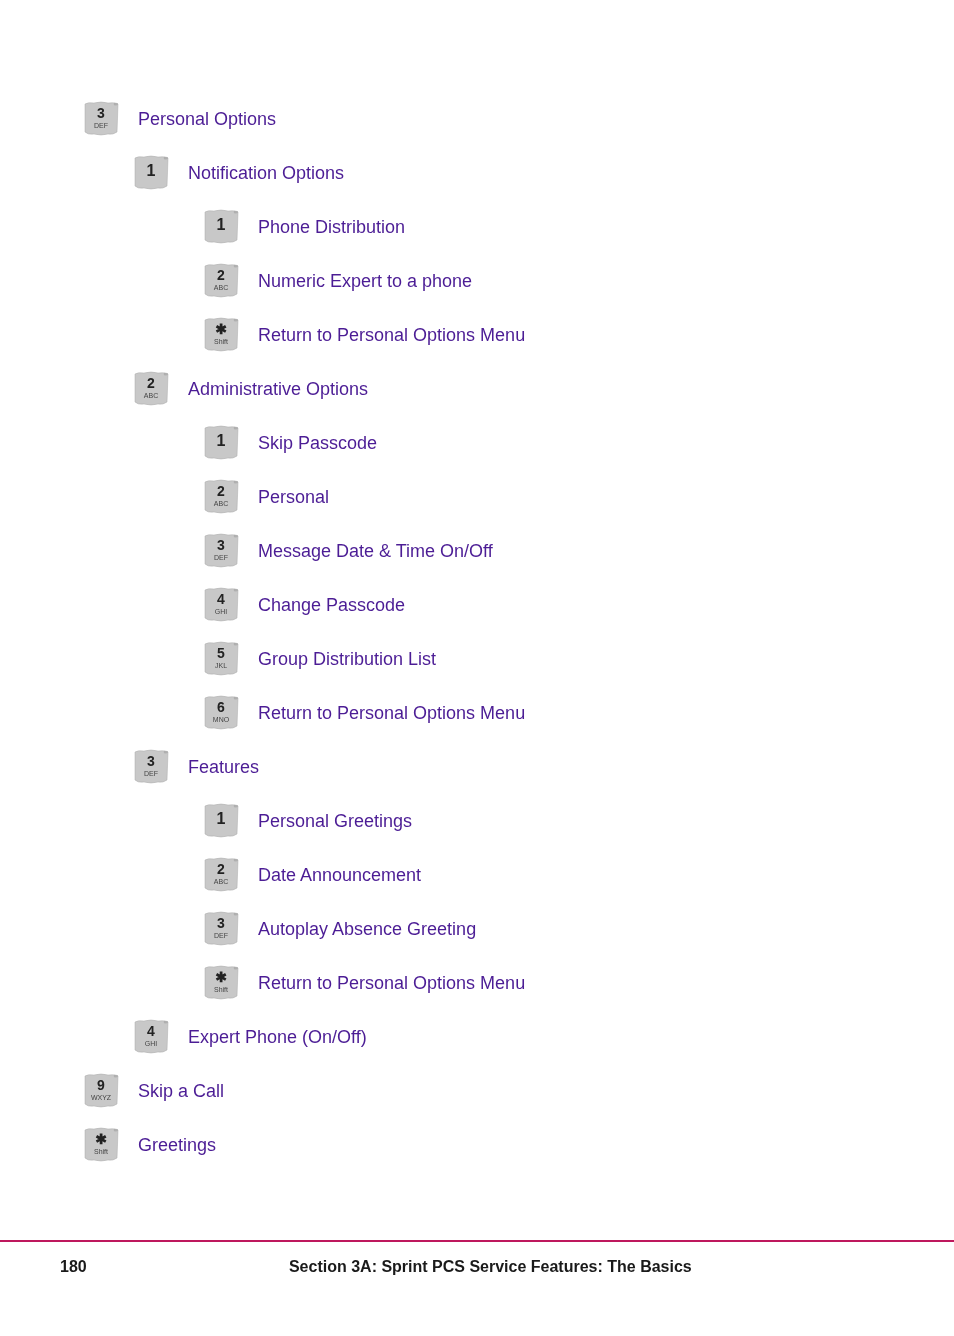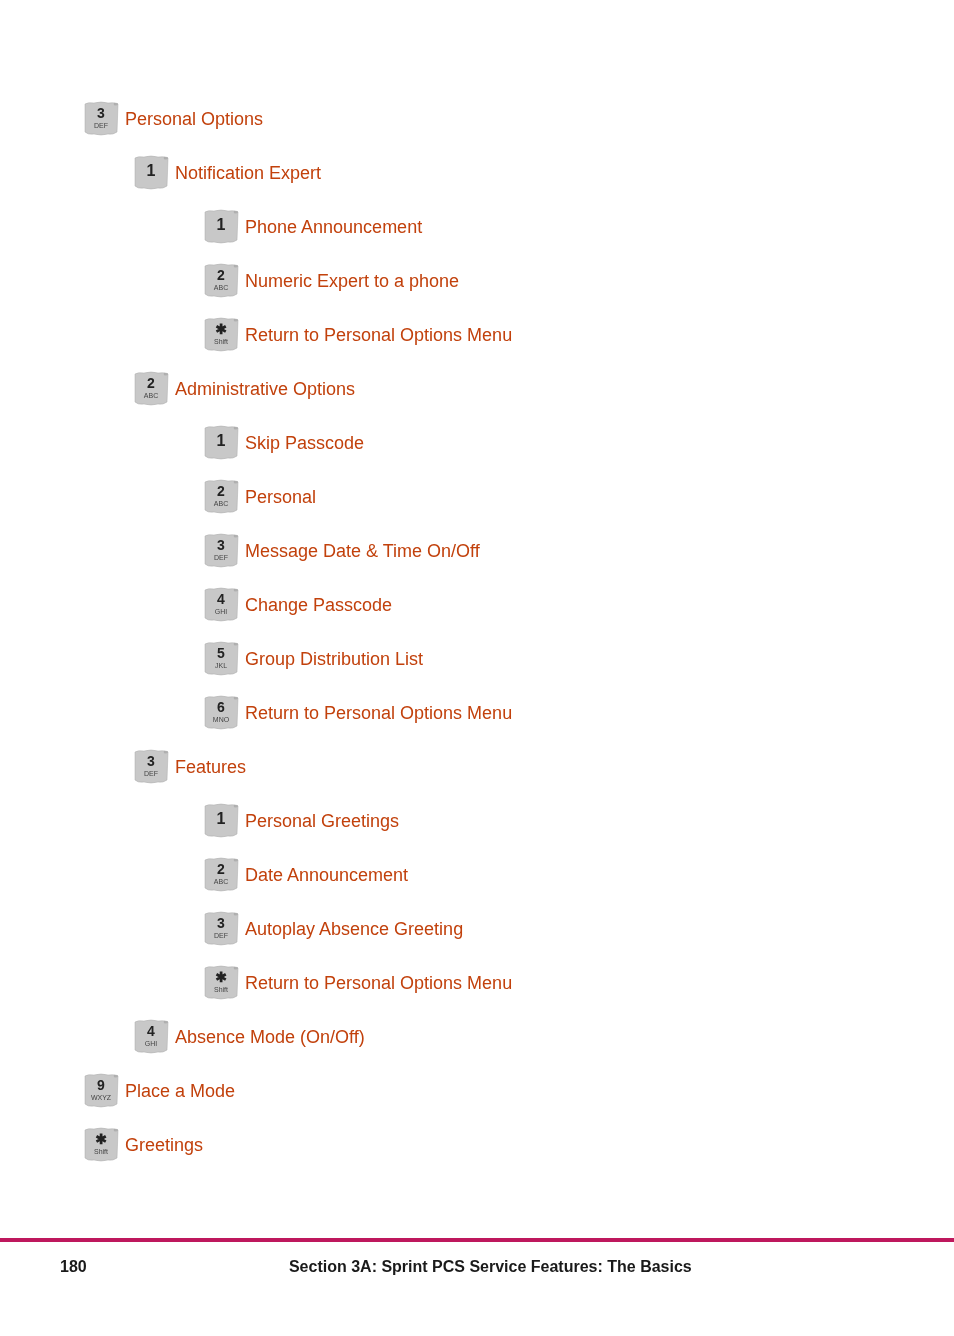--- a/index.html
+++ b/index.html
@@ -20,22 +20,22 @@
     }
 
     .menu-item {
       display: flex;
       align-items: center;
       margin-bottom: 10px;
     }
 
     .menu-item-text {
       font-size: 18px;
-      color: #c2410c;
-      margin-left: 3px;
+      color: #4c1d95;
+      margin-left: 16px;
       font-family: 'Arial', sans-serif;
     }
 
     
     .level-0 { margin-left: 0; }
     .level-1 { margin-left: 50px; }
     .level-2 { margin-left: 120px; }
 
     
     .key-icon {
@@ -47,21 +47,21 @@
     }
 
     .page-footer {
       position: absolute;
       bottom: 60px;
       left: 0;
       right: 0;
       display: flex;
       align-items: flex-end;
       padding: 0 60px;
-      border-top: 4px solid #be185d;
+      border-top: 2px solid #be185d;
       padding-top: 16px;
     }
 
     .footer-page-num {
       font-size: 16px;
       font-weight: bold;
       color: #1a1a1a;
     }
 
     .footer-section-title {
@@ -94,32 +94,32 @@
       </div>
       <div class="spacer-row"></div>
       <div class="menu-item level-1">
         <span class="key-icon">
           <svg width="42" height="38" viewBox="0 0 42 38">
             <path d="M5,4 Q8,2 14,3 Q21,1 28,3 Q34,2 38,4 L37,32 Q33,35 28,34 Q21,36 14,34 Q8,35 5,32 Z" fill="#c8c8c8" stroke="#aaa" stroke-width="0.5"></path>
             <path d="M34,3 Q38,3 38,4 Q37,6 34,5 Z" fill="#b0b0b0" stroke="#aaa" stroke-width="0.3"></path>
             <text x="21" y="22" text-anchor="middle" font-size="16" font-weight="bold" fill="#222" font-family="Arial, sans-serif">1</text>
           </svg>
         </span>
-        <span class="menu-item-text">Notification Expert</span>
+        <span class="menu-item-text">Notification Options</span>
       </div>
       <div class="spacer-row"></div>
       <div class="menu-item level-2">
         <span class="key-icon">
           <svg width="42" height="38" viewBox="0 0 42 38">
             <path d="M5,4 Q8,2 14,3 Q21,1 28,3 Q34,2 38,4 L37,32 Q33,35 28,34 Q21,36 14,34 Q8,35 5,32 Z" fill="#c8c8c8" stroke="#aaa" stroke-width="0.5"></path>
             <path d="M34,3 Q38,3 38,4 Q37,6 34,5 Z" fill="#b0b0b0" stroke="#aaa" stroke-width="0.3"></path>
             <text x="21" y="22" text-anchor="middle" font-size="16" font-weight="bold" fill="#222" font-family="Arial, sans-serif">1</text>
           </svg>
         </span>
-        <span class="menu-item-text">Phone Announcement</span>
+        <span class="menu-item-text">Phone Distribution</span>
       </div>
       <div class="spacer-row"></div>
       <div class="menu-item level-2">
         <span class="key-icon">
           <svg width="42" height="38" viewBox="0 0 42 38">
             <path d="M5,4 Q8,2 14,3 Q21,1 28,3 Q34,2 38,4 L37,32 Q33,35 28,34 Q21,36 14,34 Q8,35 5,32 Z" fill="#c8c8c8" stroke="#aaa" stroke-width="0.5"></path>
             <path d="M34,3 Q38,3 38,4 Q37,6 34,5 Z" fill="#b0b0b0" stroke="#aaa" stroke-width="0.3"></path>
             <text x="21" y="18" text-anchor="middle" font-size="14" font-weight="bold" fill="#222" font-family="Arial, sans-serif">2</text>
             <text x="21" y="28" text-anchor="middle" font-size="7" fill="#444" font-family="Arial, sans-serif">ABC</text>
           </svg>
@@ -283,33 +283,33 @@
       <div class="spacer-row"></div>
       <div class="menu-item level-1">
         <span class="key-icon">
           <svg width="42" height="38" viewBox="0 0 42 38">
             <path d="M5,4 Q8,2 14,3 Q21,1 28,3 Q34,2 38,4 L37,32 Q33,35 28,34 Q21,36 14,34 Q8,35 5,32 Z" fill="#c8c8c8" stroke="#aaa" stroke-width="0.5"></path>
             <path d="M34,3 Q38,3 38,4 Q37,6 34,5 Z" fill="#b0b0b0" stroke="#aaa" stroke-width="0.3"></path>
             <text x="21" y="18" text-anchor="middle" font-size="14" font-weight="bold" fill="#222" font-family="Arial, sans-serif">4</text>
             <text x="21" y="28" text-anchor="middle" font-size="7" fill="#444" font-family="Arial, sans-serif">GHI</text>
           </svg>
         </span>
-        <span class="menu-item-text">Absence Mode (On/Off)</span>
+        <span class="menu-item-text">Expert Phone (On/Off)</span>
       </div>
       <div class="spacer-row"></div>
       <div class="menu-item level-0">
         <span class="key-icon">
           <svg width="42" height="38" viewBox="0 0 42 38">
             <path d="M5,4 Q8,2 14,3 Q21,1 28,3 Q34,2 38,4 L37,32 Q33,35 28,34 Q21,36 14,34 Q8,35 5,32 Z" fill="#c8c8c8" stroke="#aaa" stroke-width="0.5"></path>
             <path d="M34,3 Q38,3 38,4 Q37,6 34,5 Z" fill="#b0b0b0" stroke="#aaa" stroke-width="0.3"></path>
             <text x="21" y="18" text-anchor="middle" font-size="14" font-weight="bold" fill="#222" font-family="Arial, sans-serif">9</text>
             <text x="21" y="28" text-anchor="middle" font-size="7" fill="#444" font-family="Arial, sans-serif">WXYZ</text>
           </svg>
         </span>
-        <span class="menu-item-text">Place a Mode</span>
+        <span class="menu-item-text">Skip a Call</span>
       </div>
       <div class="spacer-row"></div>
       <div class="menu-item level-0">
         <span class="key-icon">
           <svg width="42" height="38" viewBox="0 0 42 38">
             <path d="M5,4 Q8,2 14,3 Q21,1 28,3 Q34,2 38,4 L37,32 Q33,35 28,34 Q21,36 14,34 Q8,35 5,32 Z" fill="#c8c8c8" stroke="#aaa" stroke-width="0.5"></path>
             <path d="M34,3 Q38,3 38,4 Q37,6 34,5 Z" fill="#b0b0b0" stroke="#aaa" stroke-width="0.3"></path>
             <text x="21" y="18" text-anchor="middle" font-size="14" font-weight="bold" fill="#222" font-family="Arial, sans-serif">✱</text>
             <text x="21" y="28" text-anchor="middle" font-size="7" fill="#444" font-family="Arial, sans-serif">Shift</text>
           </svg>

